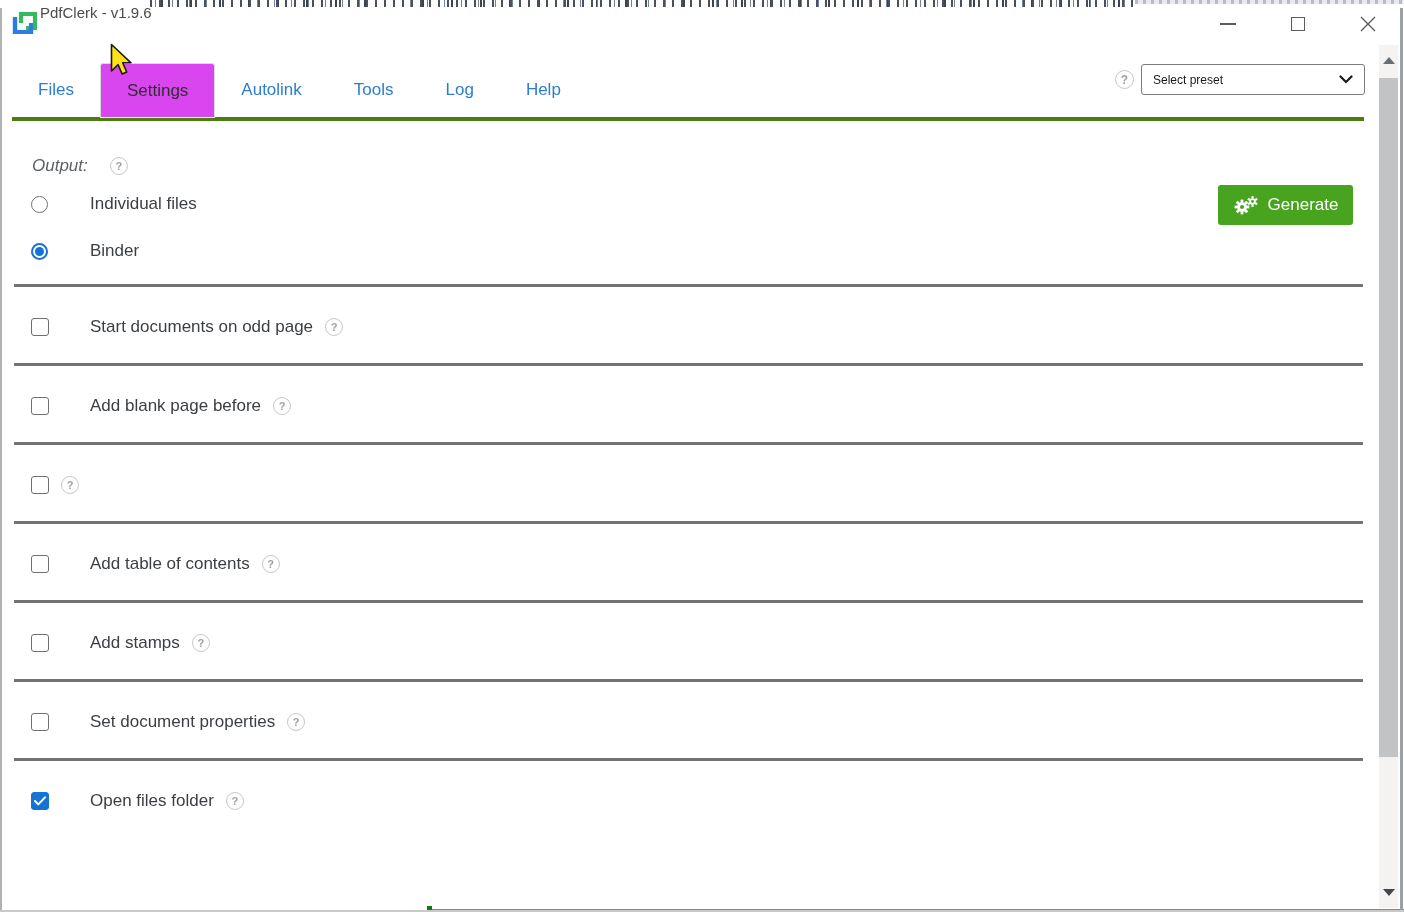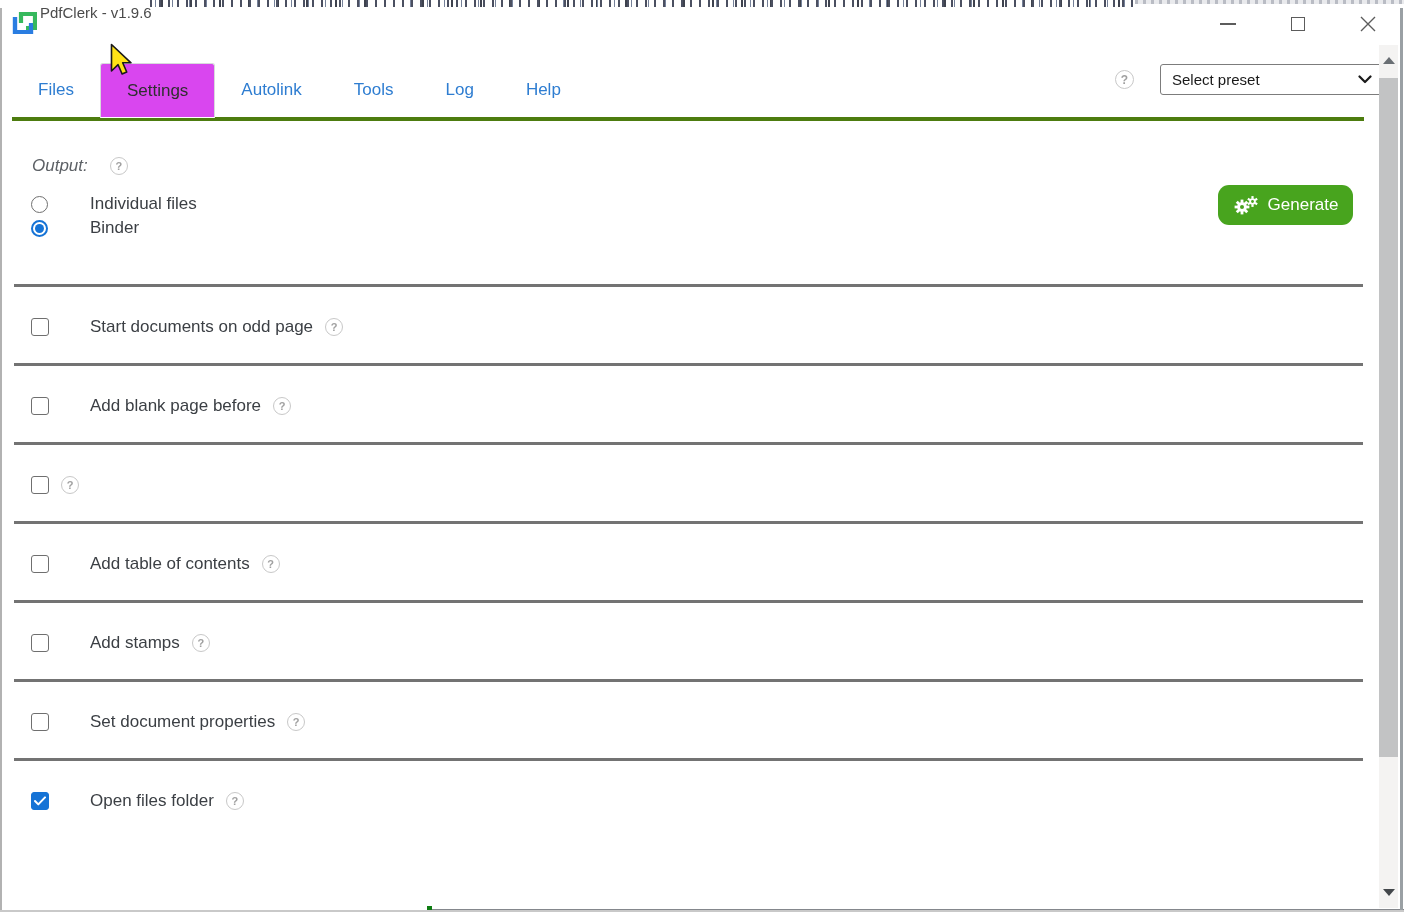--- a/index.html
+++ b/index.html
@@ -38,35 +38,35 @@
               border-radius:3px 3px 0 0;color:#2f2f2f;margin-top:28px;}
 
   
   .qicon{display:inline-flex;align-items:center;justify-content:center;width:16px;height:16px;
          border:1.5px solid #c8c8c8;border-radius:50%;color:#a0a0a0;font-size:11px;font-weight:700;
          box-sizing:content-box;flex:none;}
   .qicon.lg{width:17px;height:17px;font-size:12px;}
   .preset-help{position:absolute;left:1115px;top:70px;cursor:pointer;}
   .preset-select{position:absolute;left:1141px;top:64px;width:224px;height:31px;border:1px solid #7c7c7c;
         border-radius:3px;display:flex;align-items:center;justify-content:space-between;padding:0 11px;
-        font-size:15px;color:#191919;box-sizing:border-box;background:#fff;cursor:pointer;margin-left:19px;}
+        font-size:12px;color:#191919;box-sizing:border-box;background:#fff;cursor:pointer;}
 
   
   .output-row{position:absolute;left:32px;top:156px;display:flex;align-items:center;gap:22px;}
   .output-label{font-style:italic;font-size:17px;color:#5d6166;}
-  .options{position:absolute;left:31px;top:192px;display:flex;flex-direction:column;}
+  .options{position:absolute;left:31px;top:192px;display:flex;flex-direction:column;gap:23px;}
   .opt{display:flex;align-items:center;height:24px;}
   .radio{width:17px;height:17px;border:1px solid #6f6f6f;border-radius:50%;box-sizing:border-box;background:#fff;position:relative;cursor:pointer;flex:none;}
   .radio.selected{border:2px solid #1573d6;}
   .radio.selected::after{content:"";position:absolute;inset:2px;border-radius:50%;background:#1573d6;}
   .opt-label{margin-left:42px;font-size:17px;color:#3b3f44;}
 
   
   .generate{position:absolute;left:1218px;top:185px;width:135px;height:40px;background:#48a41e;border:none;
-            border-radius:11px;display:flex;align-items:center;justify-content:center;gap:9px;color:#fff;
+            border-radius:3px;display:flex;align-items:center;justify-content:center;gap:9px;color:#fff;
             font-size:17px;cursor:pointer;font-family:"Liberation Sans",sans-serif;}
 
   
   .rows{position:absolute;left:14px;top:284px;width:1349px;}
   .srow{height:79px;border-top:3px solid #737373;display:flex;align-items:center;box-sizing:border-box;padding-top:4px;}
   .checkbox{width:18px;height:18px;border:1px solid #6f6f6f;border-radius:3px;background:#fff;box-sizing:border-box;
             display:flex;align-items:center;justify-content:center;cursor:pointer;flex:none;}
   .srow > .checkbox{margin-left:17px;}
   .checkbox svg{display:none;}
   .checkbox.checked{background:#1573d6;border-color:#1573d6;}

